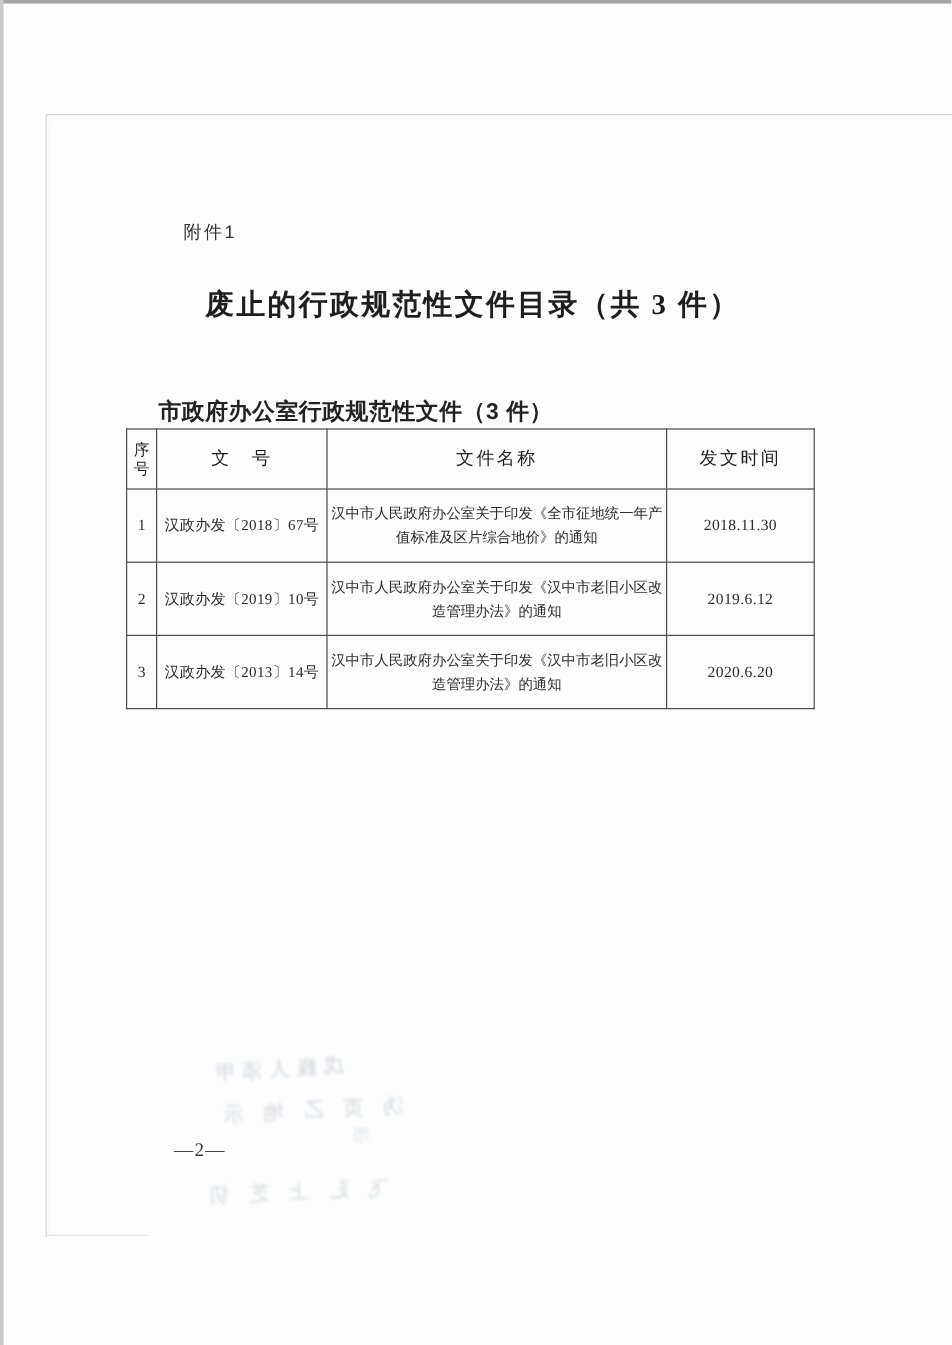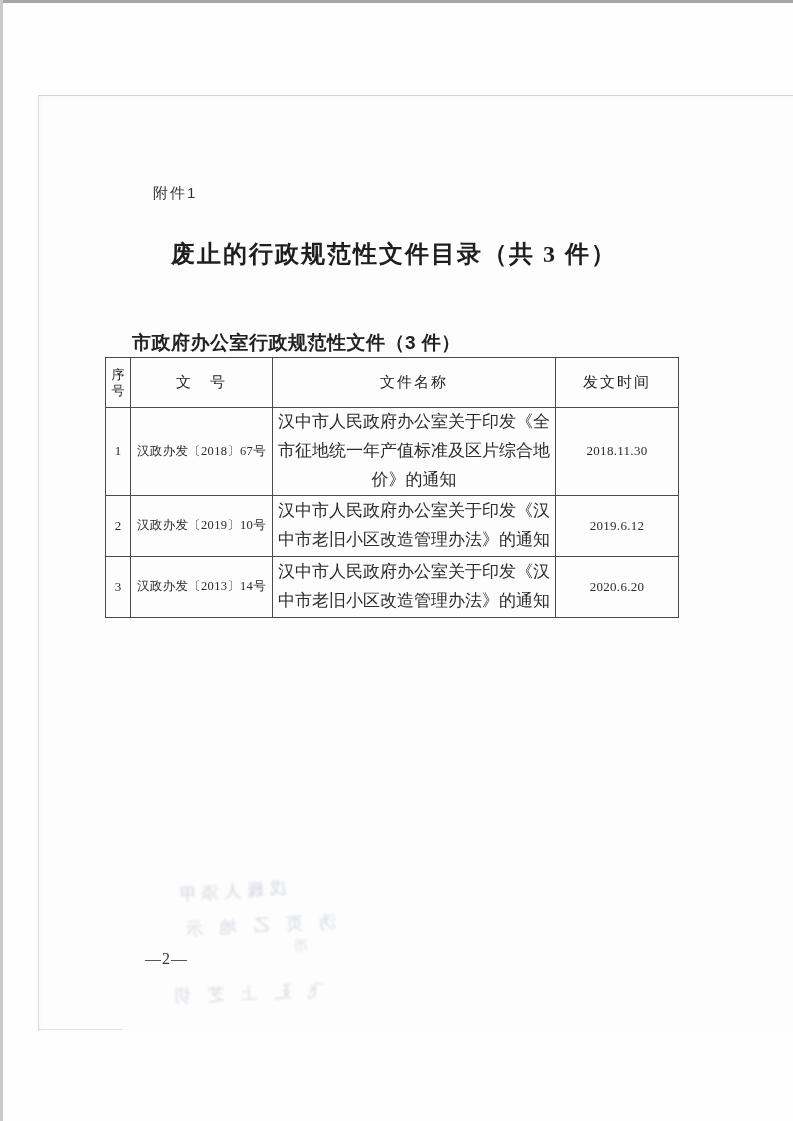--- a/index.html
+++ b/index.html
@@ -54,21 +54,21 @@
   table.doc-table thead tr{height:50px;}
   table.doc-table tbody tr{height:61px;}
   th{
     font-family:"Liberation Sans","DejaVu Sans",sans-serif;
     font-weight:normal;color:#1d1d1d;
   }
   th.h-seq{font-size:13px;line-height:1.2;padding:0 1px;}
   th.h-wide{font-size:15px;letter-spacing:2px;}
   td.cell-seq{font-size:13px;}
   td.cell-num{font-size:12.5px;letter-spacing:0.3px;}
-  td.cell-name{font-size:17px;line-height:1.7;padding:0 4px;font-family:Liberation Serif, serif;}
+  td.cell-name{font-size:12px;line-height:1.7;padding:0 4px;font-family:Liberation Serif, serif;}
   td.cell-date{font-size:13px;letter-spacing:0.3px;}
 
   .page-number{
     position:absolute;left:145px;top:950px;
     font-size:16px;letter-spacing:1px;color:#3a3a3a;
   }
 
   
   .ghost{
     position:absolute;color:#8a93a6;opacity:0.38;

